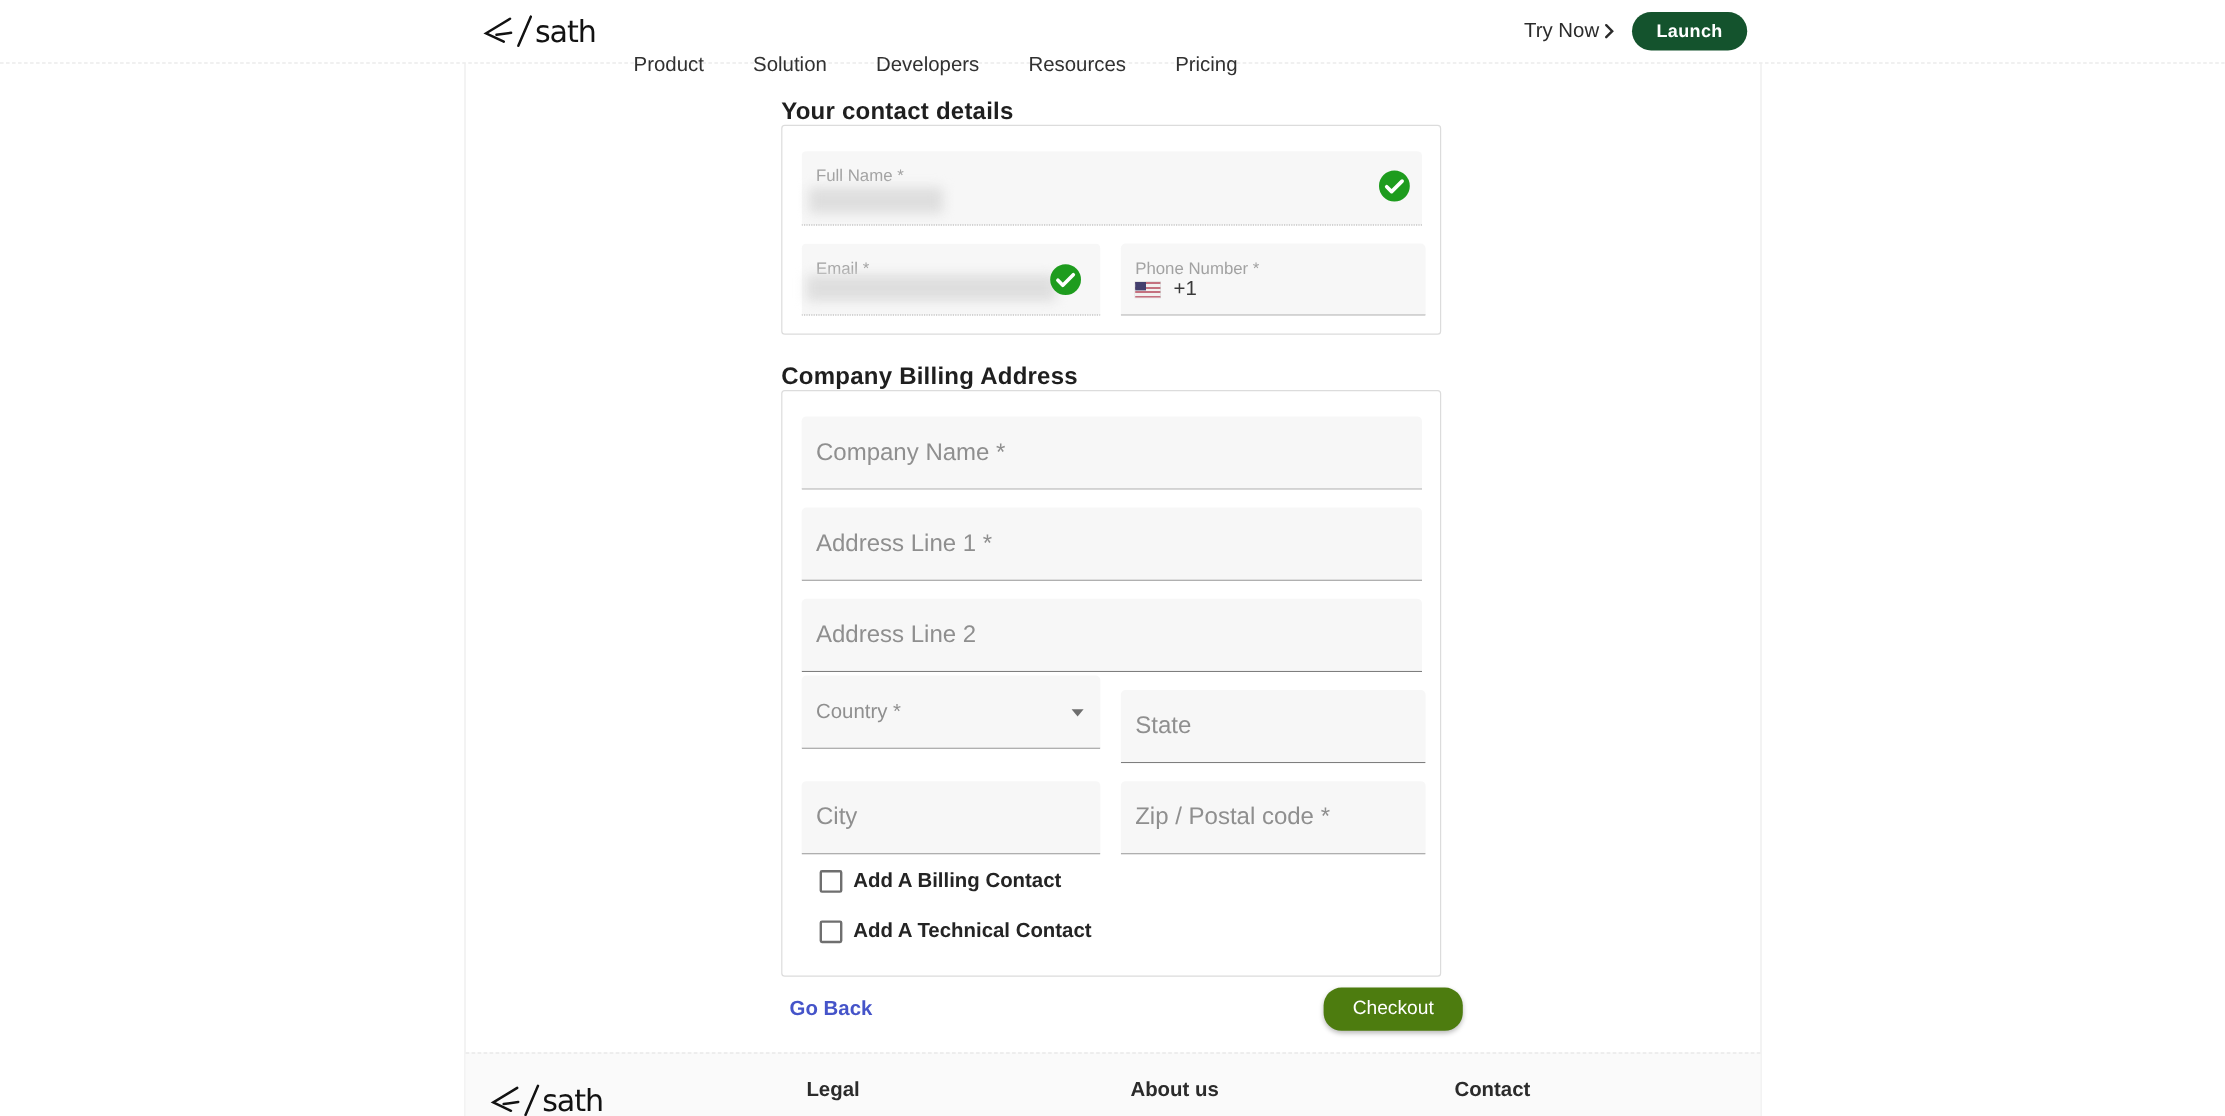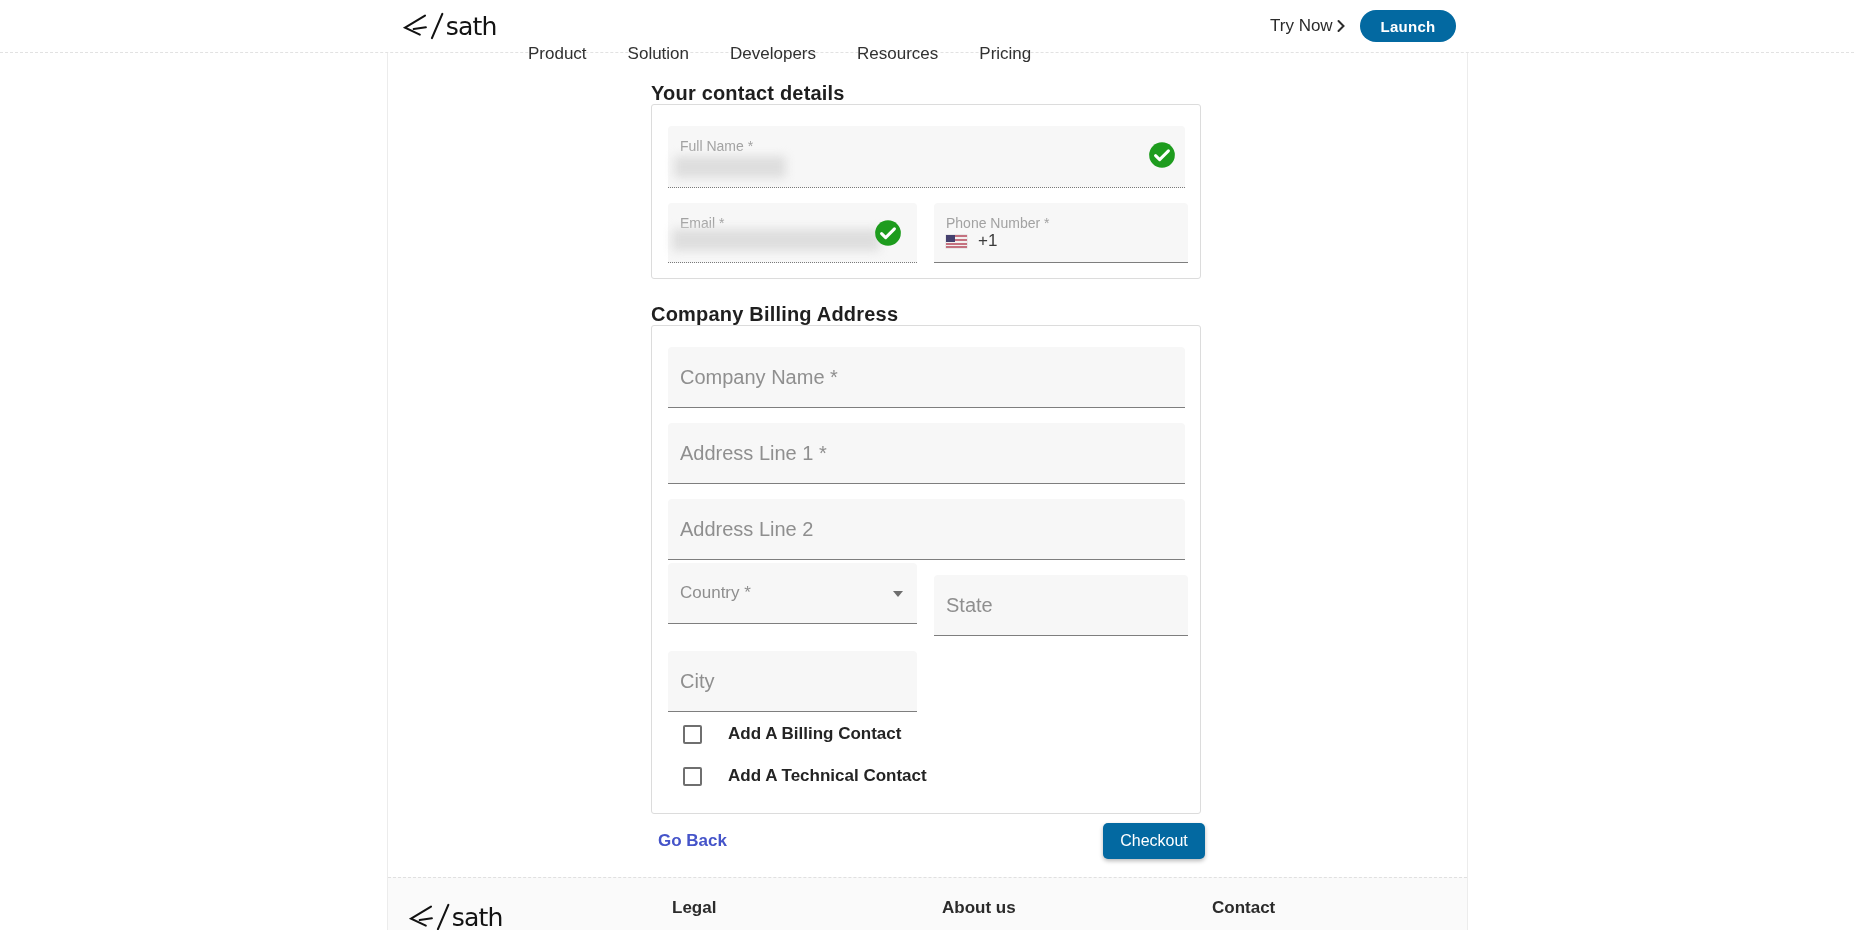--- a/index.html
+++ b/index.html
@@ -15,21 +15,21 @@
 
   
   .navbar{position:absolute;left:0;top:0;width:1854px;height:52px;background:#fff;
     border-bottom:1px dashed #e2e2e2;z-index:5;}
   .logo{position:absolute;left:399px;top:9px;cursor:pointer;}
   .nav-links{position:absolute;left:528px;top:0;height:52px;display:flex;align-items:flex-start;gap:41px;margin-top:44px;}
   .nav-link{font-size:17px;color:#313131;cursor:pointer;white-space:nowrap;}
   .try-now{position:absolute;left:1270px;top:0;height:52px;display:flex;align-items:center;gap:3px;
     font-size:17px;color:#2b2b2b;cursor:pointer;}
   .launch-btn{position:absolute;left:1360px;top:10px;width:96px;height:32px;border:none;
-    border-radius:16px;background:#0369a1;color:#fff;font-weight:700;font-size:15px;
+    border-radius:16px;background:#14532d;color:#fff;font-weight:700;font-size:15px;
     font-family:inherit;cursor:pointer;letter-spacing:.3px;}
 
   
   .section-heading{position:absolute;font-size:20px;font-weight:700;color:#1f1f1f;letter-spacing:.2px;}
   #contact-heading{left:651px;top:69px;text-align:center;}
   #billing-heading{left:651px;top:290px;}
 
   
   .card{position:absolute;background:#fff;border:1px solid #dcdcdc;border-radius:3px;}
   #contact-card{left:651px;top:104px;width:548px;height:173px;}
@@ -69,30 +69,30 @@
   #bf-zip{left:282px;top:325px;width:254px;}
 
   .ph-input{width:100%;height:100%;background:transparent;border:none;outline:none;
     padding:0 0 0 12px;font-size:20px;color:#444;font-family:inherit;box-sizing:border-box;}
   .ph-input::placeholder{color:#8f8f8f;opacity:1;}
   .select-text{line-height:60px;padding-left:12px;font-size:17px;color:#8f8f8f;}
   .select-arrow{position:absolute;right:14px;top:28px;width:0;height:0;
     border-left:5px solid transparent;border-right:5px solid transparent;border-top:6px solid #6e6e6e;}
 
   
-  .check-row{position:absolute;left:31px;display:flex;align-items:center;gap:26px;height:20px;cursor:pointer;}
+  .check-row{position:absolute;left:31px;display:flex;align-items:center;gap:9px;height:20px;cursor:pointer;}
   #check-row-billing{top:398px;}
   #check-row-technical{top:440px;}
   .checkbox{width:15px;height:15px;border:2px solid #6f6f6f;border-radius:2px;background:#fff;}
   .check-label{font-size:17px;font-weight:700;color:#242424;white-space:nowrap;}
 
   
   .go-back{position:absolute;left:658px;top:831px;font-size:17px;font-weight:700;color:#4554c9;cursor:pointer;}
-  .checkout-btn{position:absolute;left:1103px;top:823px;width:102px;height:36px;border:none;
-    border-radius:5px;background:#0369a1;color:#fff;font-size:16px;font-family:inherit;
+  .checkout-btn{position:absolute;left:1103px;top:823px;width:116px;height:36px;border:none;
+    border-radius:15px;background:#4d7c0f;color:#fff;font-size:16px;font-family:inherit;
     cursor:pointer;box-shadow:0 2px 4px rgba(0,0,0,.28);}
 
   
   .footer{position:absolute;left:388px;top:877px;width:1079px;height:53px;background:#fafafa;
     border-top:1px dashed #e0e0e0;}
   .footer-logo{position:absolute;left:17px;top:22px;}
   .footer-col{position:absolute;top:20px;font-size:17px;font-weight:700;color:#2b2b2b;}
   #fcol-0{left:284px;}
   #fcol-1{left:554px;}
   #fcol-2{left:824px;}
@@ -185,20 +185,23 @@
   </div>
 
   <div class="bfield" id="bf-state">
     <input class="ph-input" type="text" placeholder="State" style="">
   </div>
 
   <div class="bfield" id="bf-city">
     <input class="ph-input" type="text" placeholder="City" style="">
   </div>
 
+  <div class="bfield" id="bf-zip">
+    <input class="ph-input" type="text" placeholder="Zip / Postal code *" style="">
+  </div>
 
   <div class="check-row" id="check-row-billing">
     <span class="checkbox"></span>
     <span class="check-label">Add A Billing Contact</span>
   </div>
 
   <div class="check-row" id="check-row-technical">
     <span class="checkbox"></span>
     <span class="check-label">Add A Technical Contact</span>
   </div>

